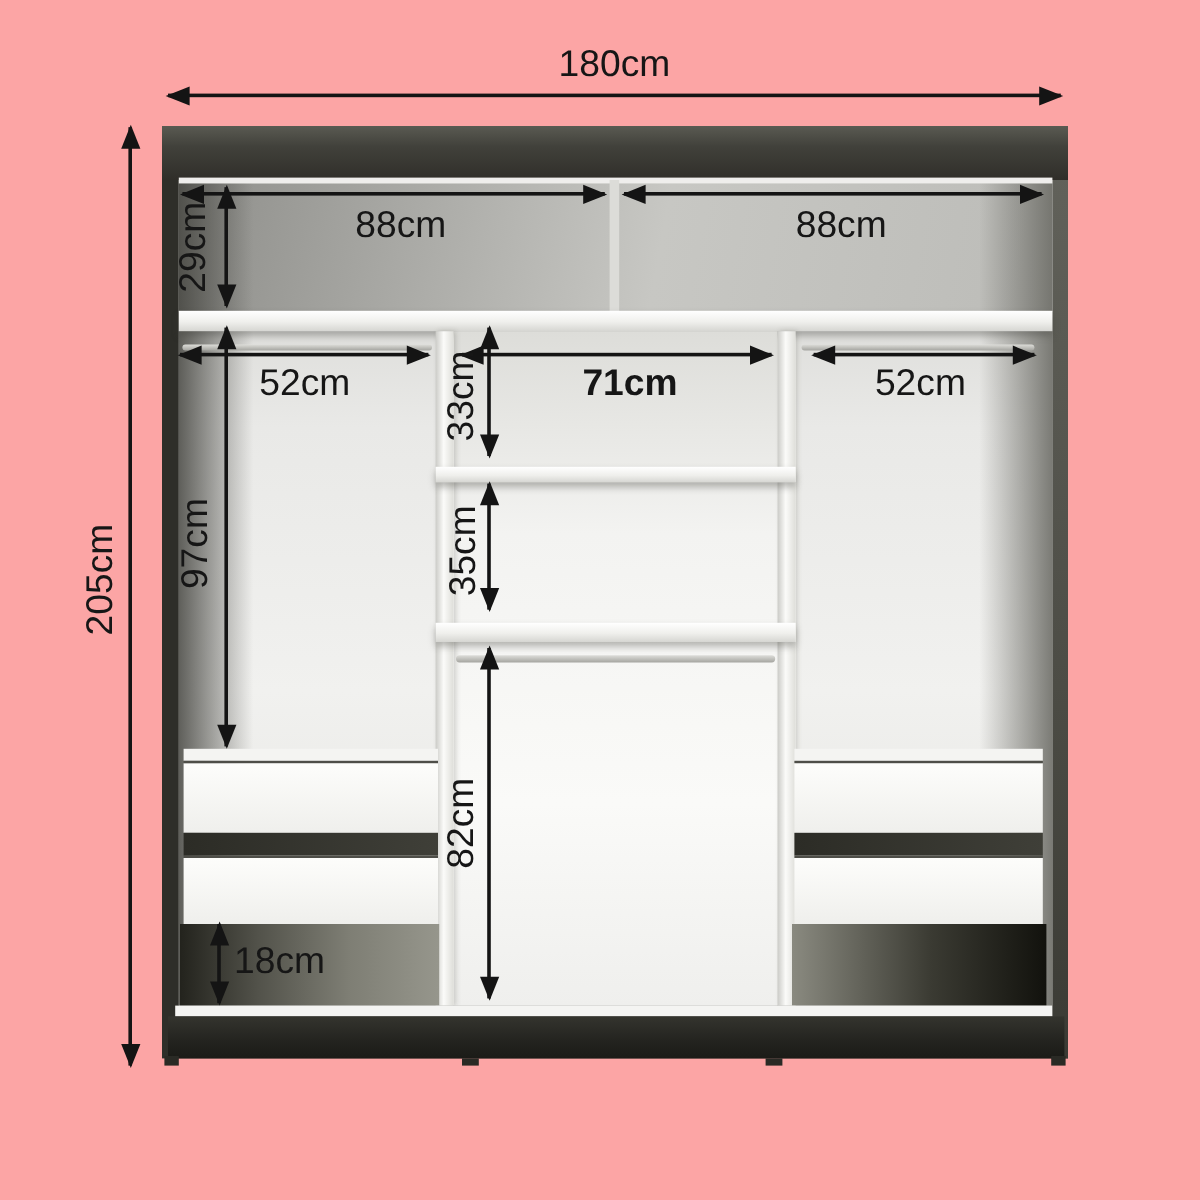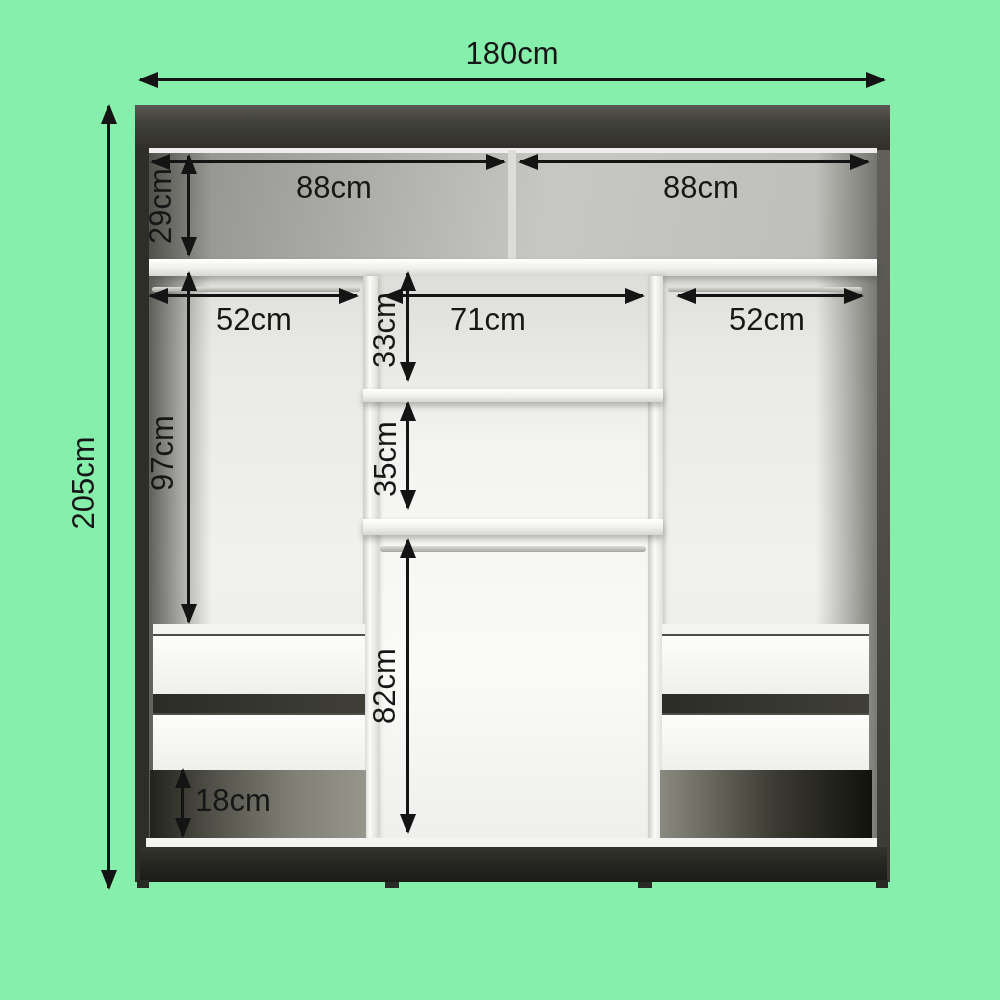--- a/index.html
+++ b/index.html
@@ -1,17 +1,17 @@
 <!DOCTYPE html>
 <html><head>
 <meta charset="utf-8">
 <style>
   html,body{margin:0;padding:0;background:#ffffff;}
   .canvas{
-    position:relative;width:1000px;height:1000px;background:#86efac;
+    position:relative;width:1000px;height:1000px;background:#fca5a5;
     font-family:"Liberation Sans", sans-serif;overflow:hidden;
   }
   .abs{position:absolute;}
 
   
   .w-body{left:135px;top:105px;width:755px;height:777px;background:#2e2e29;}
   .w-right-edge{left:877px;top:105px;width:13px;height:777px;
     background:linear-gradient(180deg,#63635c,#4c4c45 60%,#3a3a34);}
   .w-interior{left:149px;top:150px;width:728px;height:688px;
     background:linear-gradient(180deg,#cfcfcb,#e9e9e7 30%,#f1f1ef 62%,#e1e1dd);}
@@ -143,21 +143,21 @@
   <div class="arrow v" style="left:187px;top:273px;height:349px;"></div>
   <div class="arrow v" style="left:406px;top:540px;height:292px;"></div>
   <div class="arrow v" style="left:181px;top:770px;height:66px;"></div>
 
   <div class="dim" style="left:512px;top:53px;">180cm</div>
   <div class="dim rot" style="left:83px;top:483px;">205cm</div>
   <div class="dim" style="left:334px;top:187px;">88cm</div>
   <div class="dim" style="left:701px;top:187px;">88cm</div>
   <div class="dim rot" style="left:160px;top:206px;">29cm</div>
   <div class="dim" style="left:254px;top:319px;">52cm</div>
-  <div class="dim" style="left:488px;top:319px;">71cm</div>
+  <div class="dim" style="left:525px;top:319px;font-weight:bold;">71cm</div>
   <div class="dim" style="left:767px;top:319px;">52cm</div>
   <div class="dim rot" style="left:384px;top:330px;">33cm</div>
   <div class="dim rot" style="left:385px;top:459px;">35cm</div>
   <div class="dim rot" style="left:162px;top:453px;">97cm</div>
   <div class="dim rot" style="left:384px;top:686px;">82cm</div>
   <div class="dim" style="left:233px;top:800px;">18cm</div>
 
 
 </div>
 

